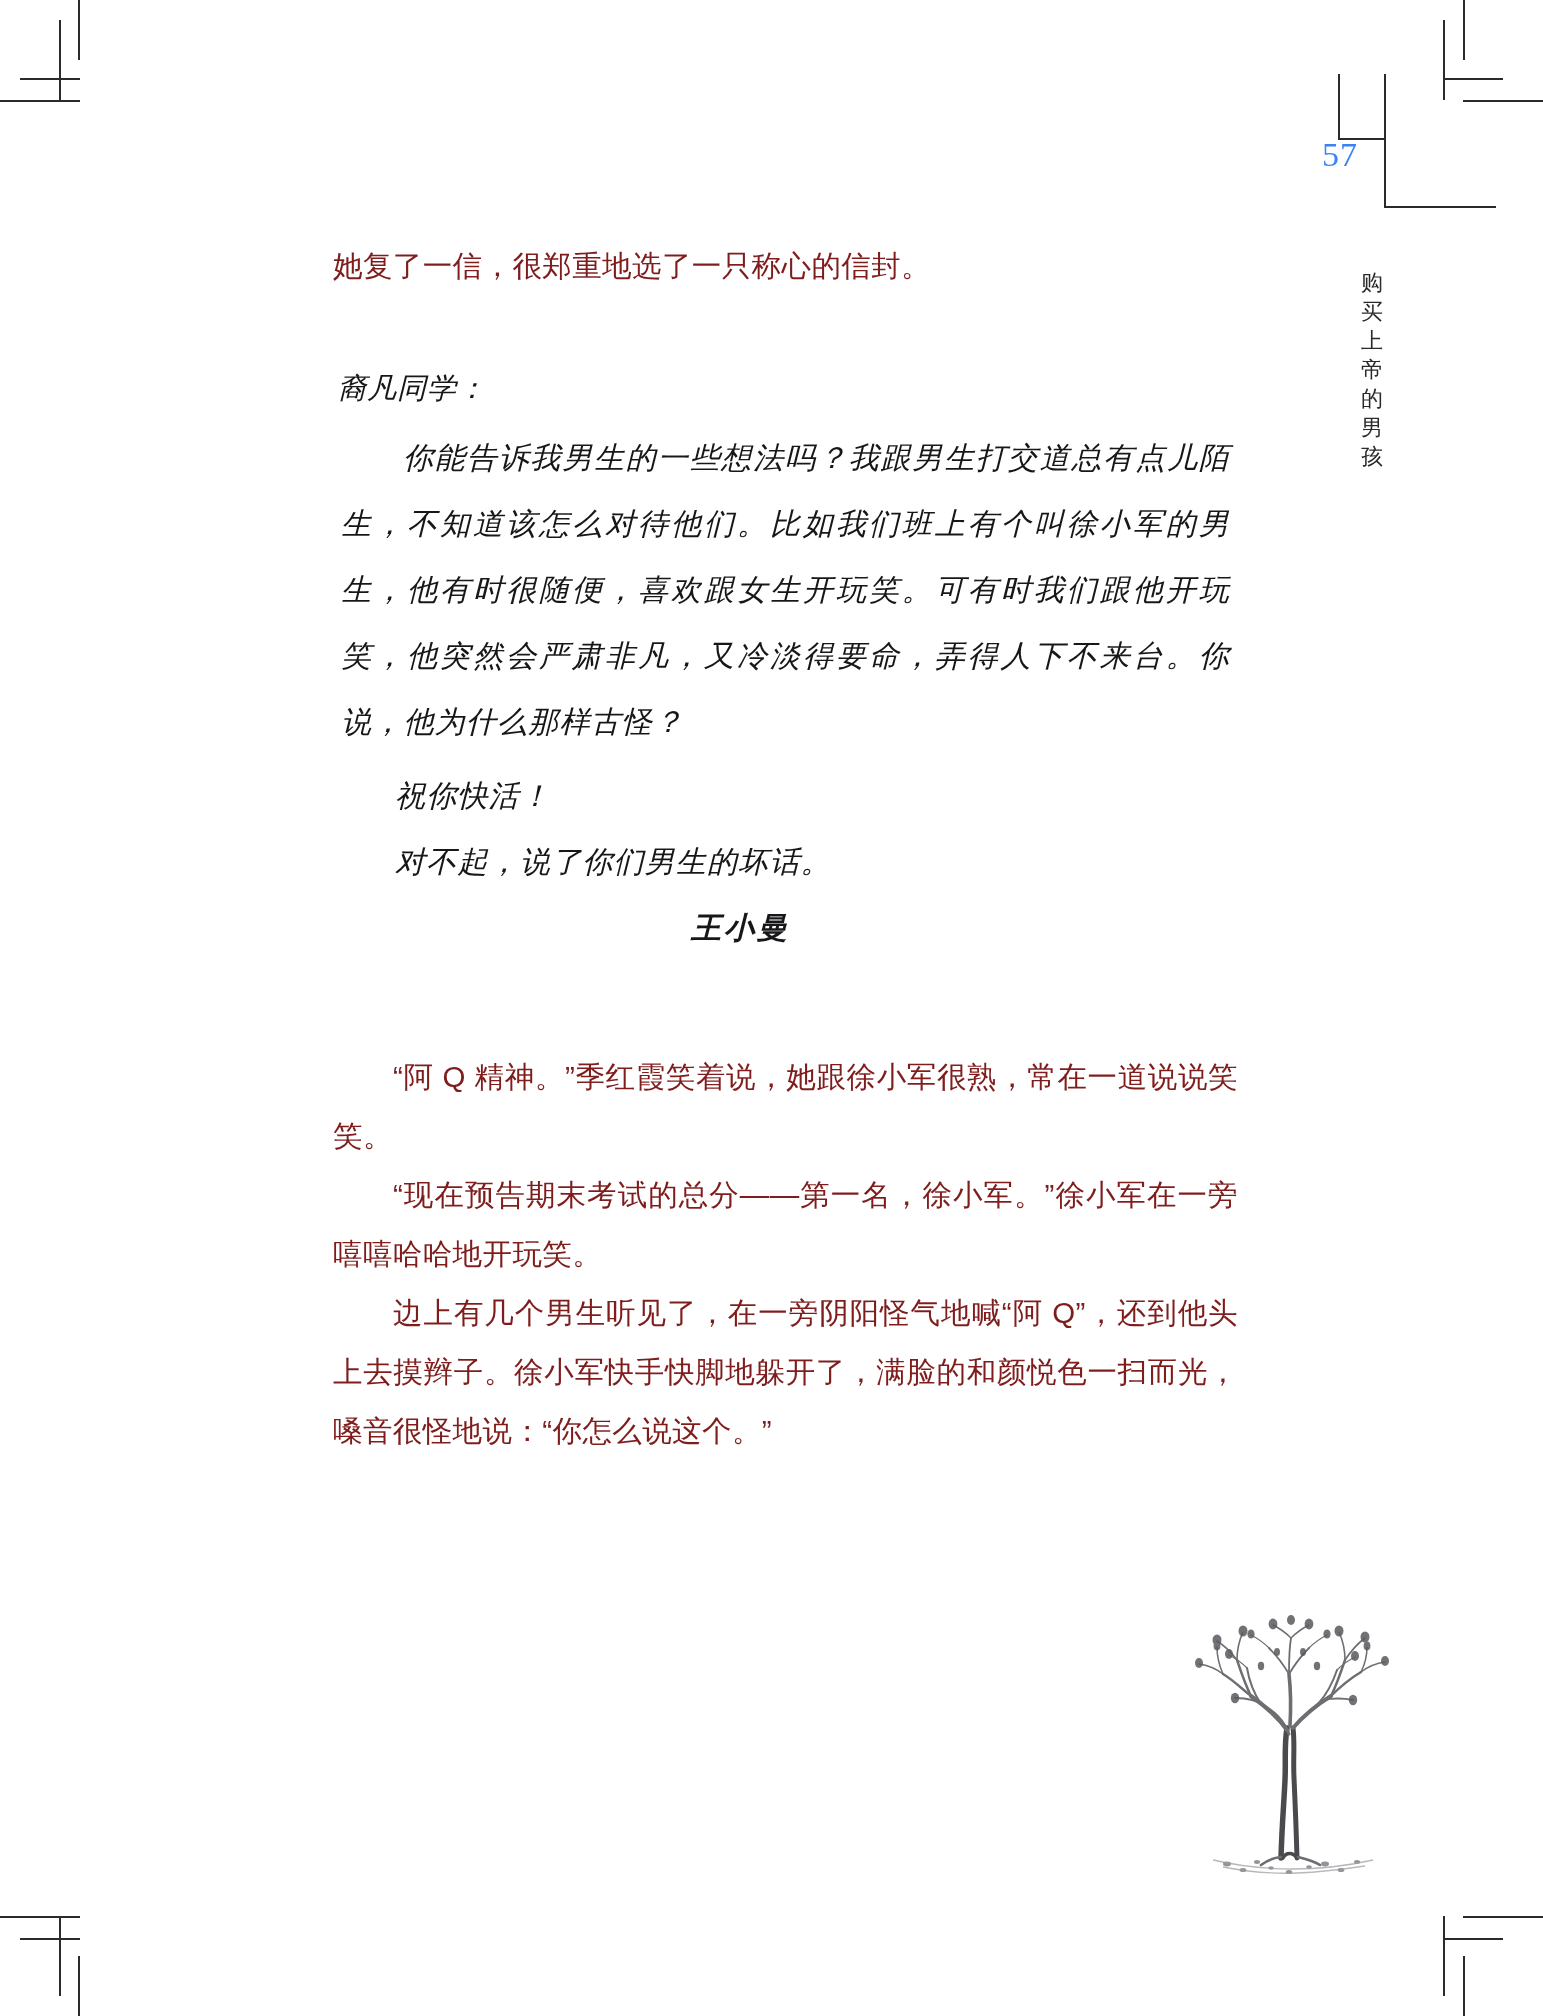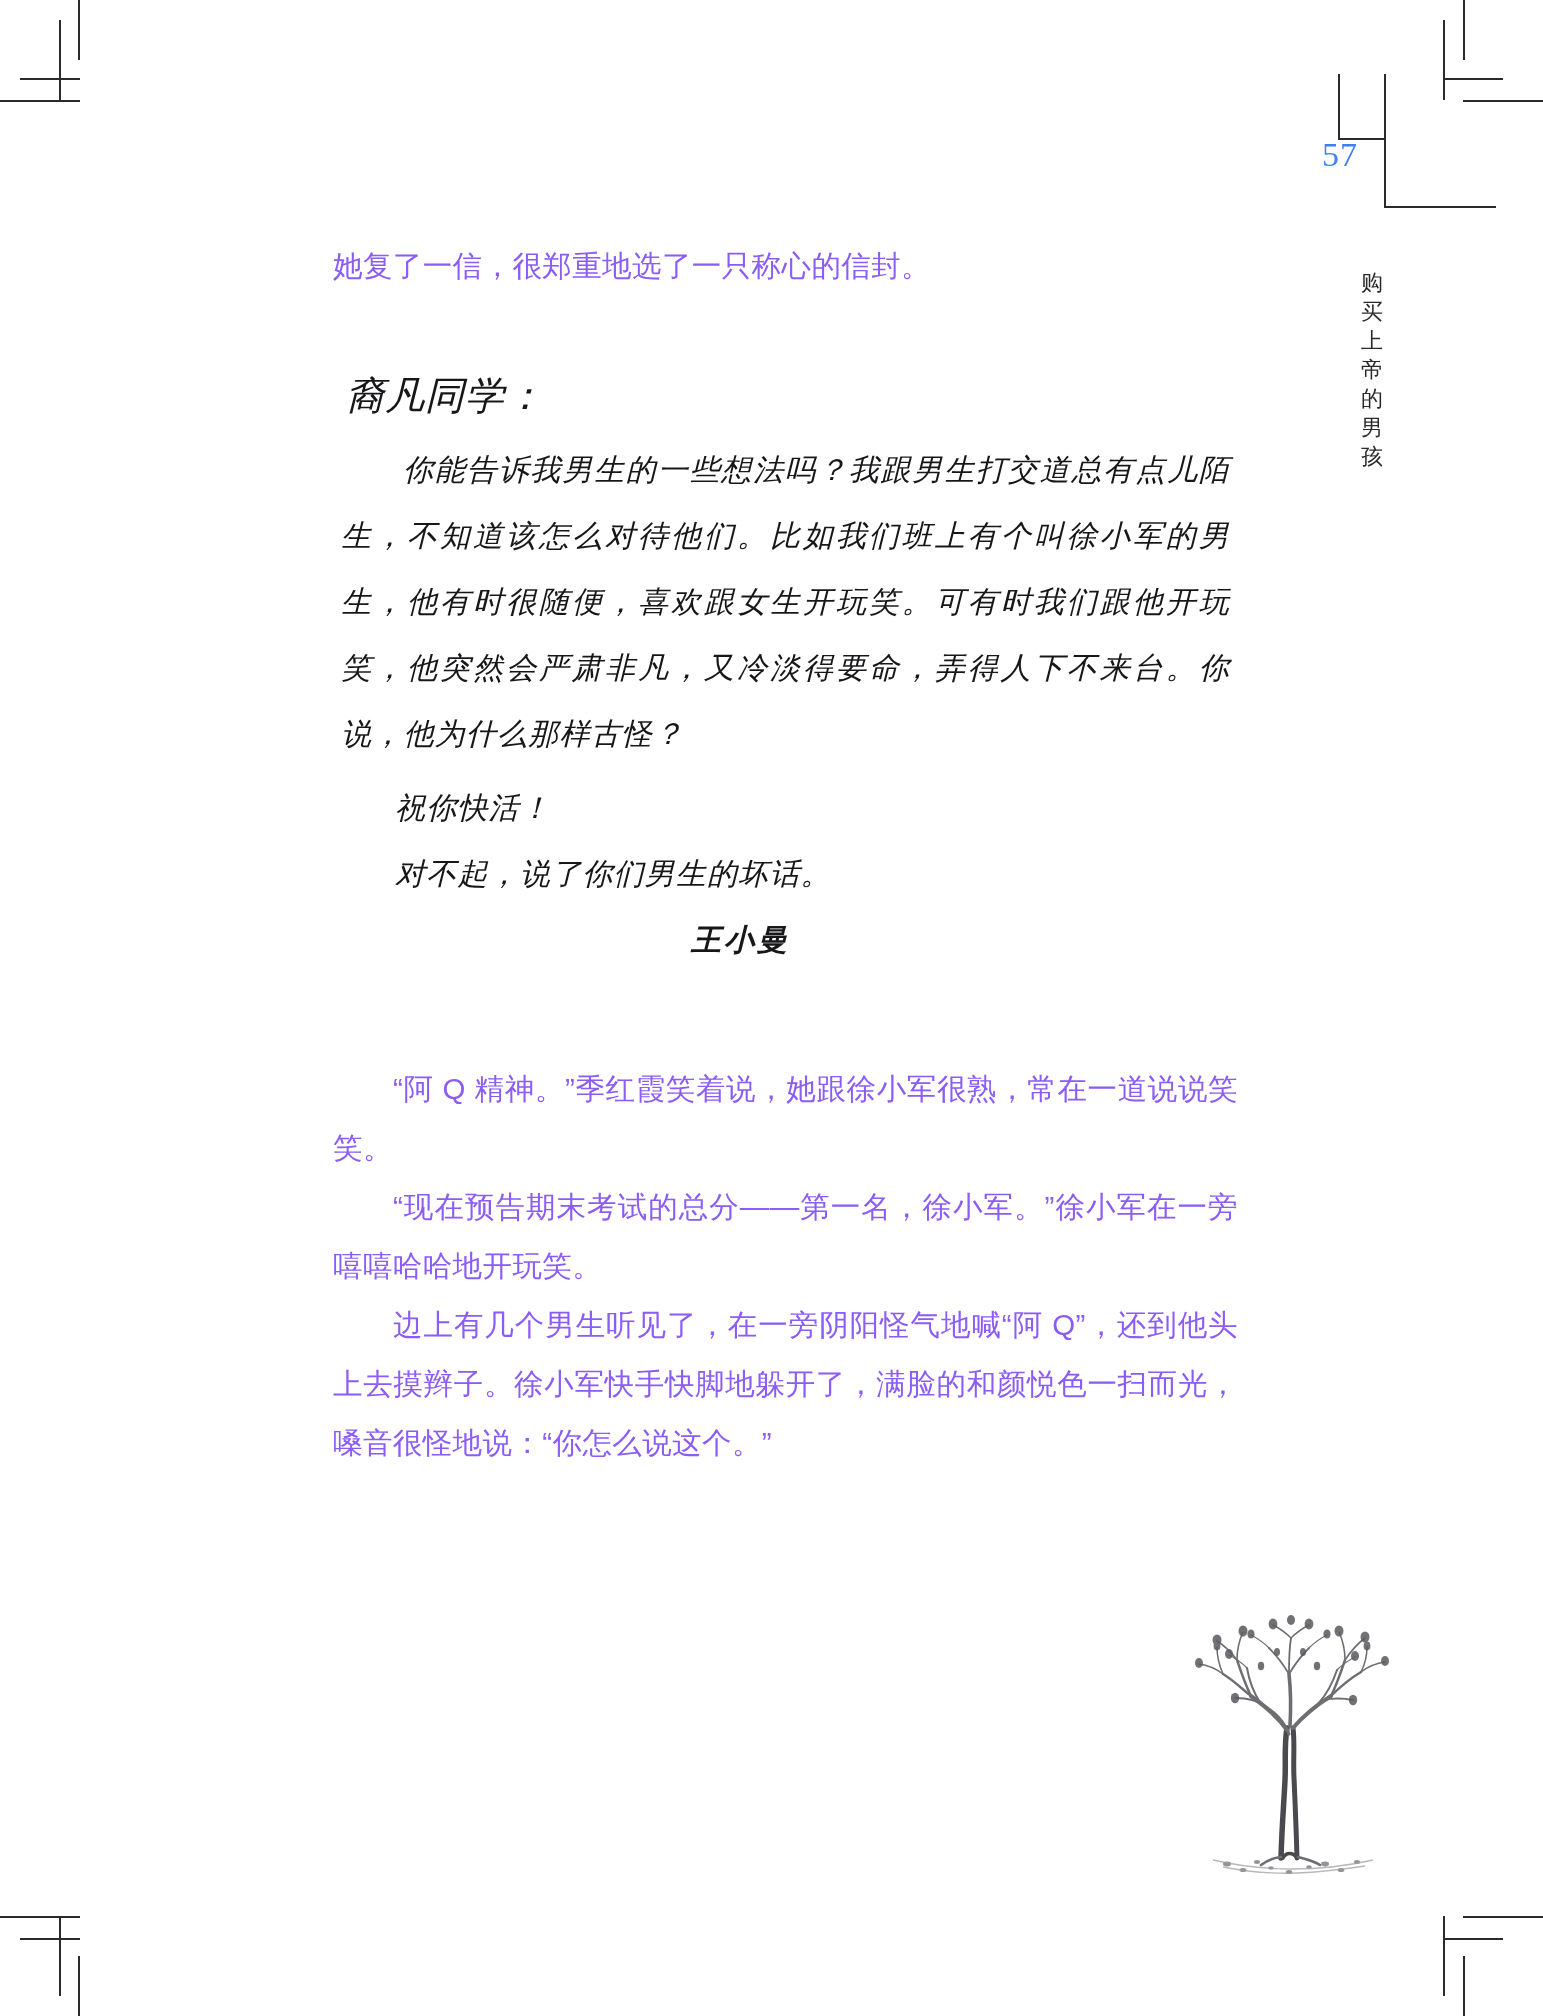--- a/index.html
+++ b/index.html
@@ -59,41 +59,41 @@
     position: absolute;
     left: 333px;
     top: 236px;
     width: 905px;
   }
 
   .body-para {
     font-family: "Liberation Sans", "DejaVu Sans", sans-serif;
     font-size: 29.5px;
     line-height: 59px;
-    color: #8b5cf6;
+    color: #7f1d1d;
     text-align: justify;
     text-justify: inter-character;
     letter-spacing: 0.4px;
     margin: 0;
   }
   .indent2 { text-indent: 60px; }
   .spacer-md { height: 60px; }
   .spacer-lg { height: 86px; }
 
   
   .letter-block {
     font-family: "Liberation Serif", "DejaVu Serif", serif;
     font-style: italic;
     color: #17171a;
   }
   .letter-salutation {
-    font-size: 39px;
+    font-size: 29px;
     line-height: 58px;
     letter-spacing: 1px;
-    margin: 12px;
+    margin: 4px;
   }
   .letter-para {
     font-size: 30px;
     line-height: 66px;
     letter-spacing: 1.2px;
     text-indent: 62px;
     text-align: justify;
     text-justify: inter-character;
     margin: 8px;
   }

